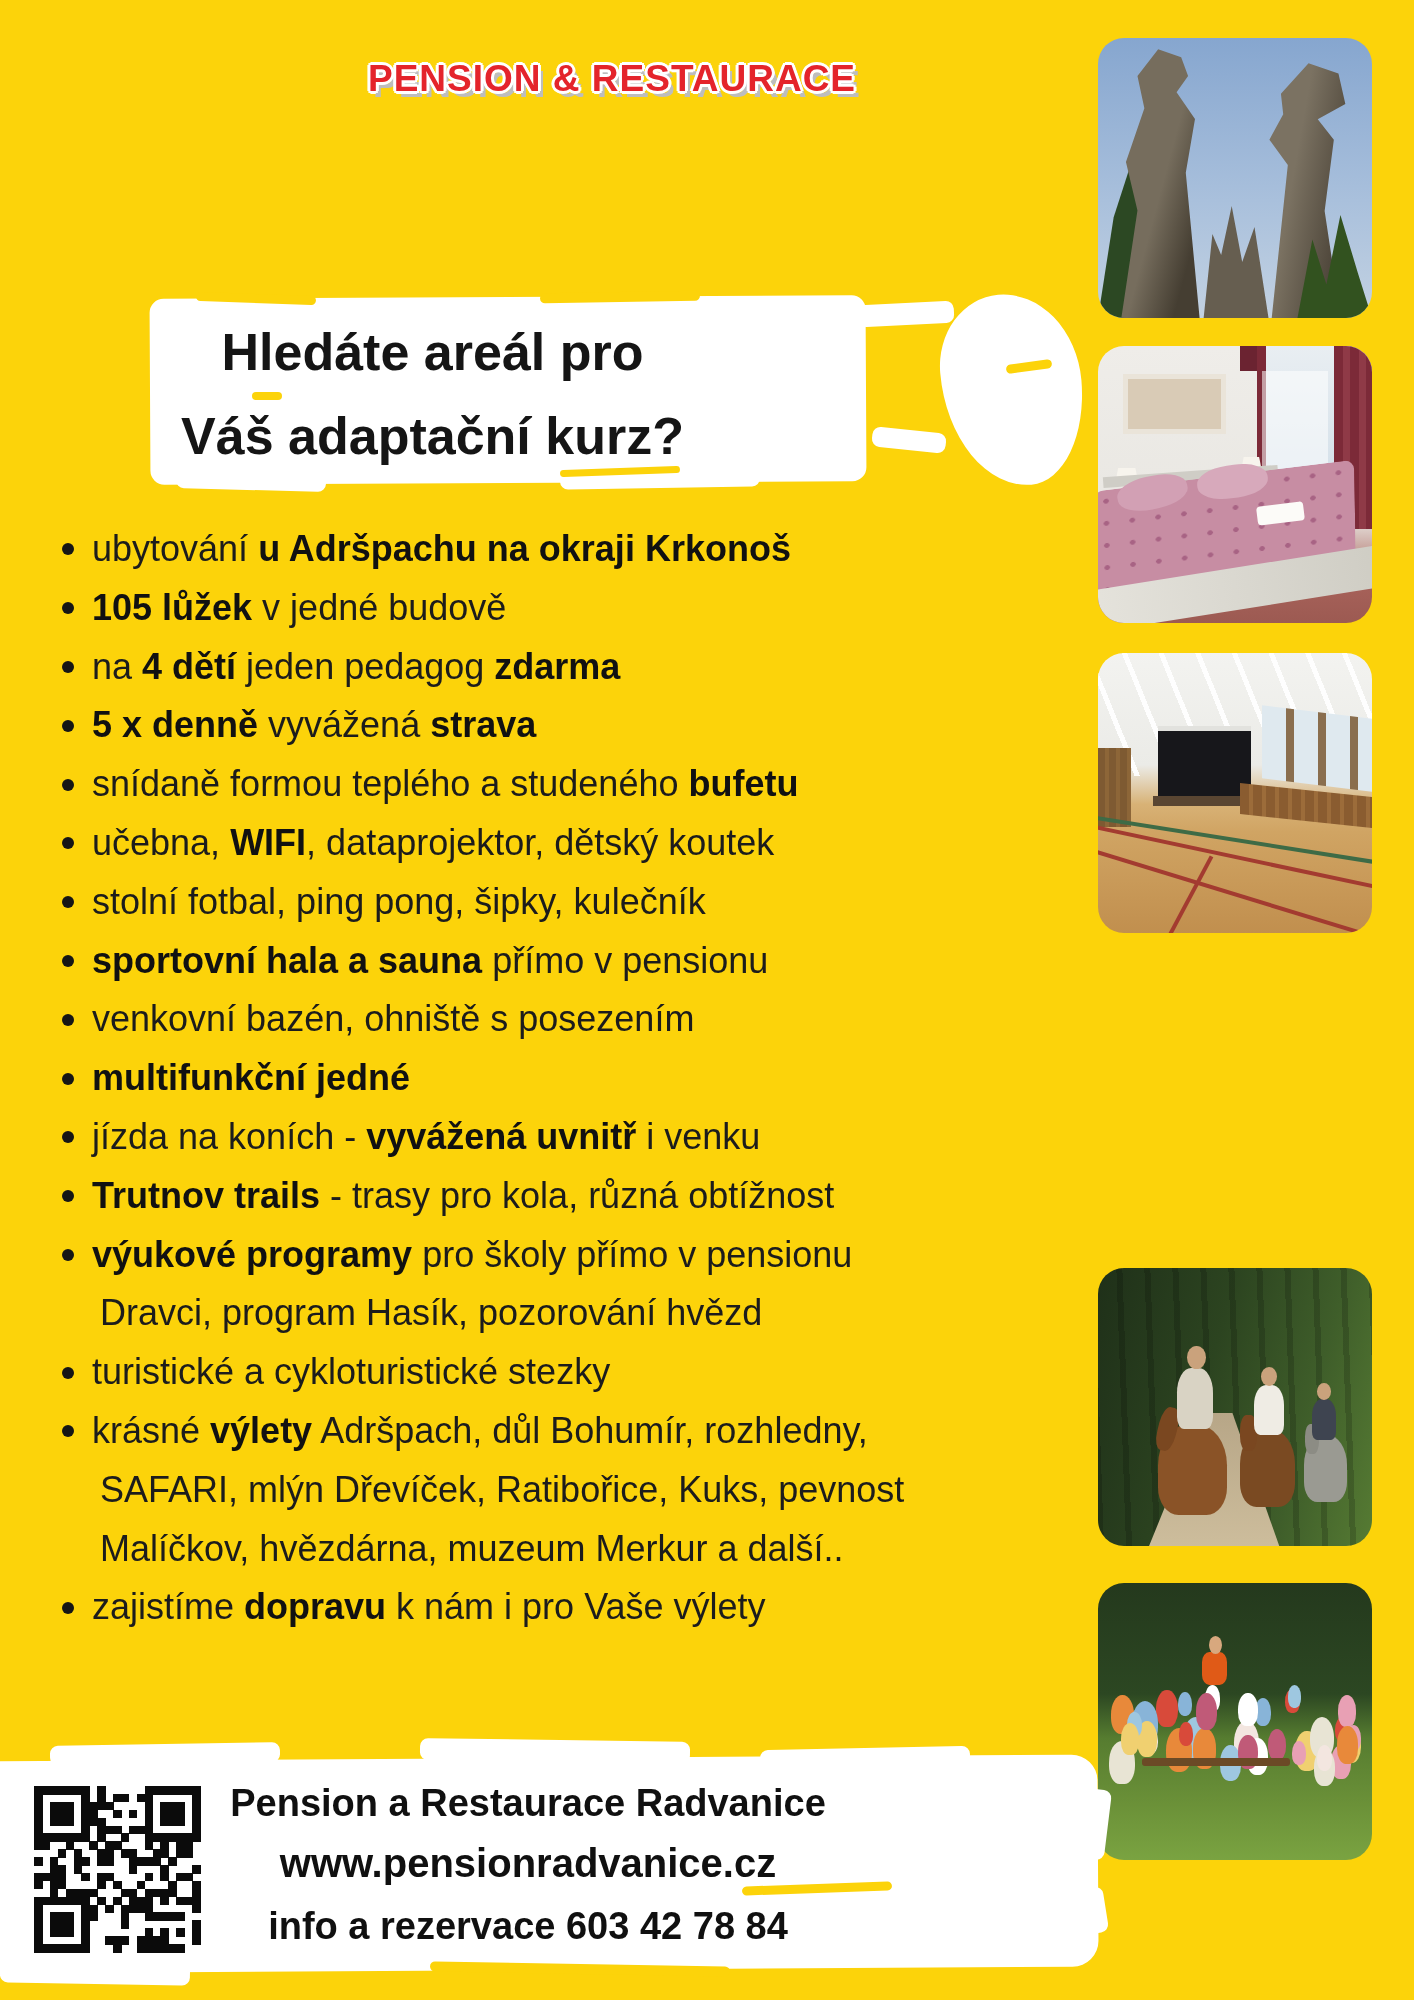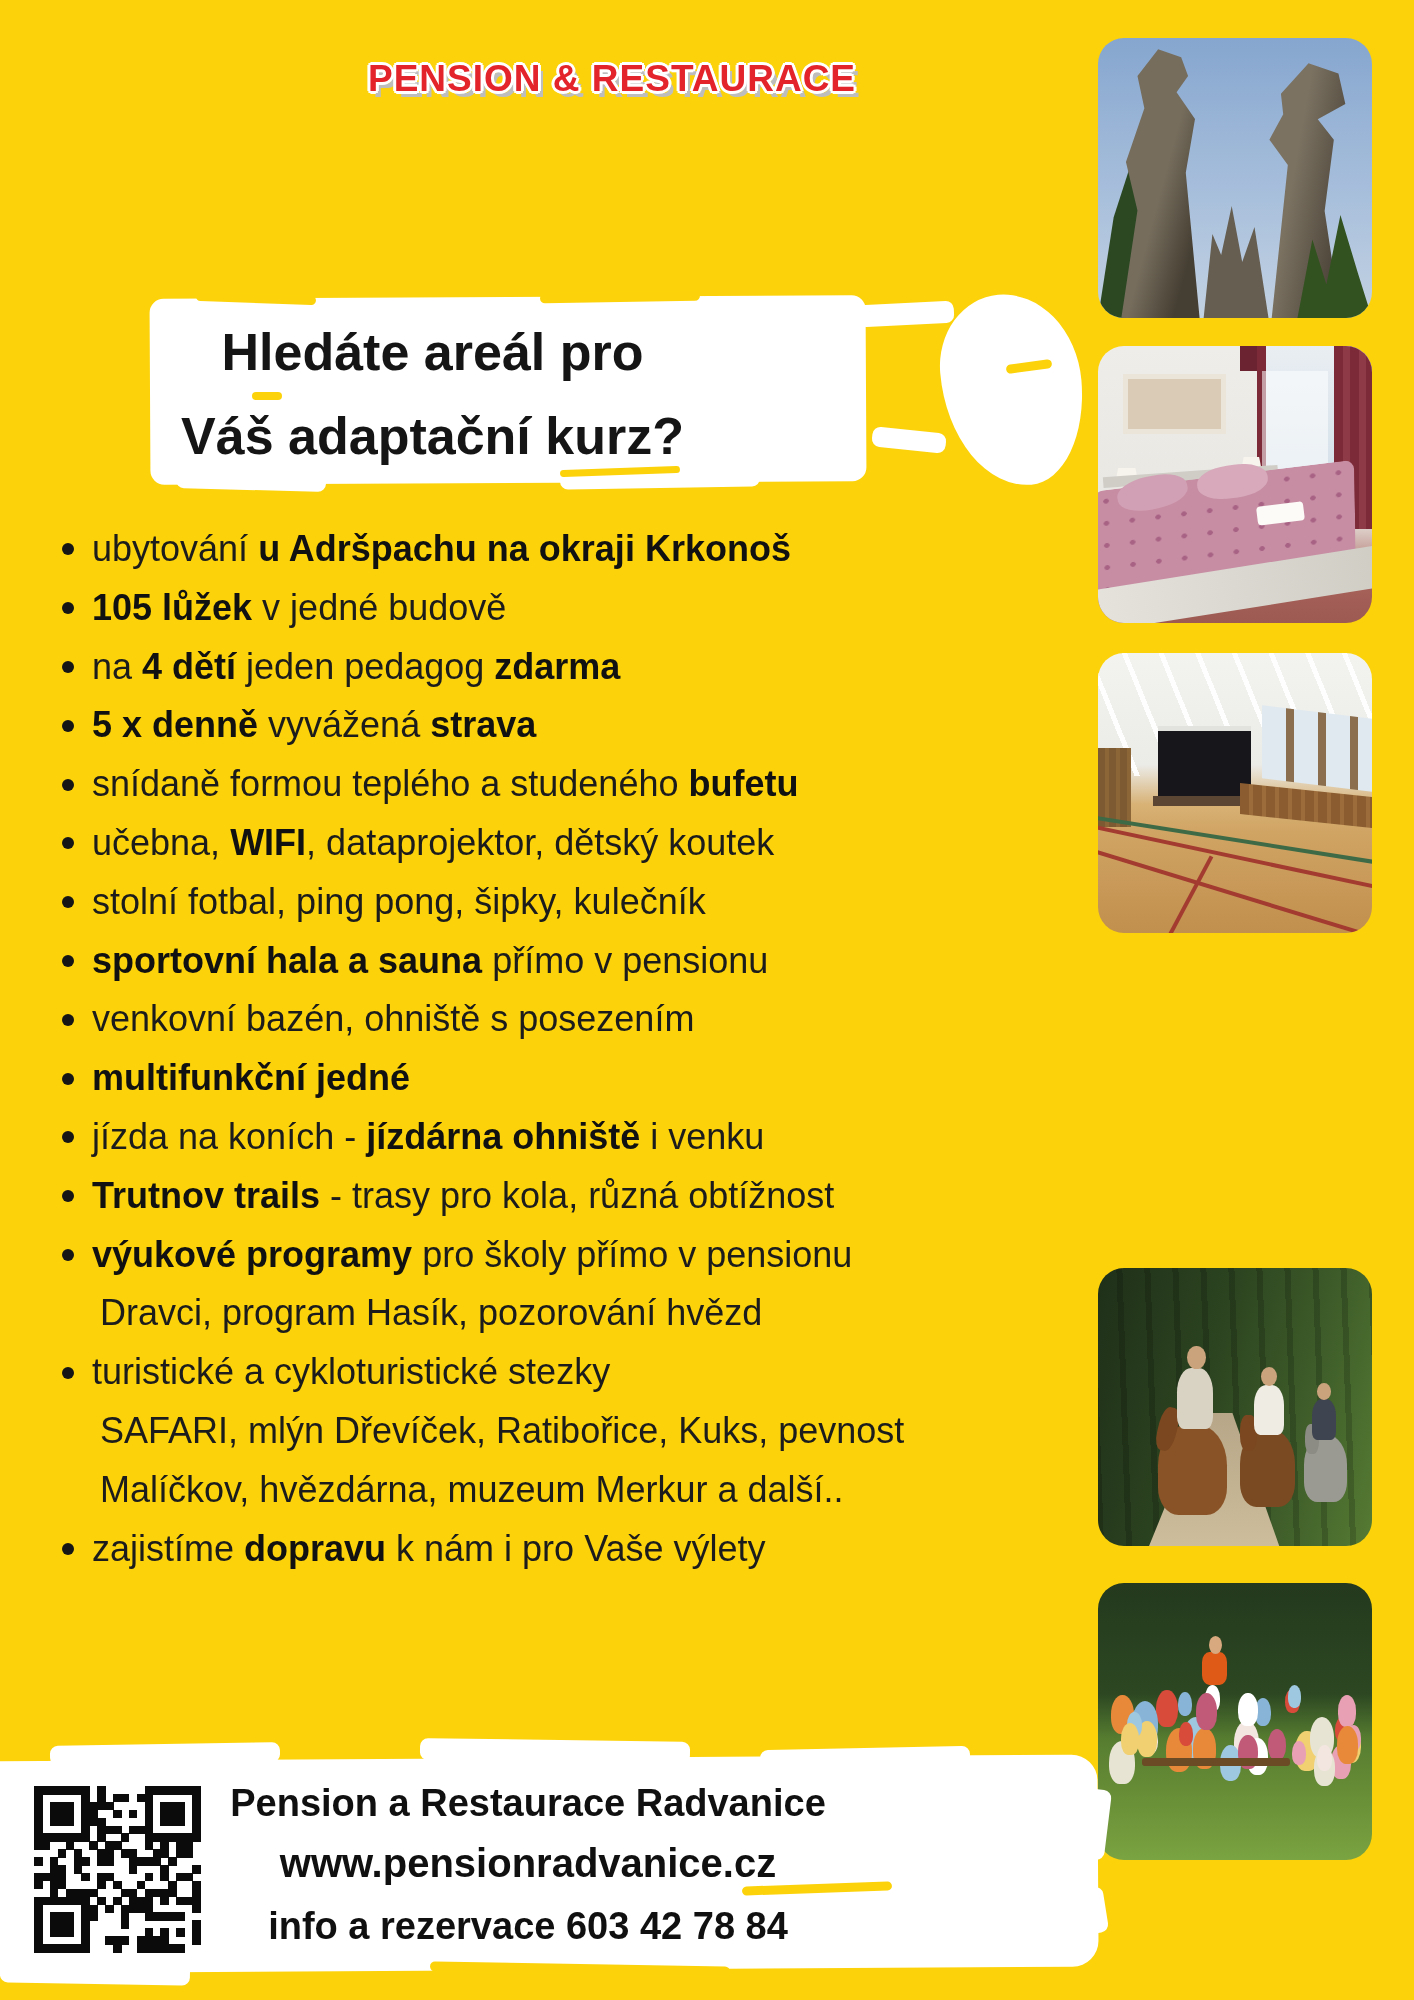--- a/index.html
+++ b/index.html
@@ -159,25 +159,26 @@
       <div class="f-line"><span class="dot"></span><span>ubytování </span><span class="b">u Adršpachu na okraji Krkonoš</span></div>
       <div class="f-line"><span class="dot"></span><span class="b">105 lůžek</span><span> v jedné budově</span></div>
       <div class="f-line"><span class="dot"></span><span>na </span><span class="b">4 dětí</span><span> jeden pedagog </span><span class="b">zdarma</span></div>
       <div class="f-line"><span class="dot"></span><span class="b">5 x denně</span><span> vyvážená </span><span class="b">strava</span></div>
       <div class="f-line"><span class="dot"></span><span>snídaně formou teplého a studeného </span><span class="b">bufetu</span></div>
       <div class="f-line"><span class="dot"></span><span>učebna, </span><span class="b">WIFI</span><span>, dataprojektor, dětský koutek</span></div>
       <div class="f-line"><span class="dot"></span><span>stolní fotbal, ping pong, šipky, kulečník</span></div>
       <div class="f-line"><span class="dot"></span><span class="b">sportovní hala a sauna</span><span> přímo v pensionu</span></div>
       <div class="f-line"><span class="dot"></span><span>venkovní bazén, ohniště s posezením</span></div>
       <div class="f-line"><span class="dot"></span><span class="b">multifunkční jedné</span></div>
-      <div class="f-line"><span class="dot"></span><span>jízda na koních - </span><span class="b">jízdárna ohniště</span><span> i venku</span></div>
+      <div class="f-line"><span class="dot"></span><span>jízda na koních - </span><span class="b">vyvážená uvnitř</span><span> i venku</span></div>
       <div class="f-line"><span class="dot"></span><span class="b">Trutnov trails</span><span> - trasy pro kola, různá obtížnost</span></div>
       <div class="f-line"><span class="dot"></span><span class="b">výukové programy</span><span> pro školy přímo v pensionu</span></div>
       <div class="f-line cont"><span>Dravci, program Hasík, pozorování hvězd</span></div>
       <div class="f-line"><span class="dot"></span><span>turistické a cykloturistické stezky</span></div>
+      <div class="f-line"><span class="dot"></span><span>krásné </span><span class="b">výlety</span><span> Adršpach, důl Bohumír, rozhledny,</span></div>
       <div class="f-line cont"><span>SAFARI, mlýn Dřevíček, Ratibořice, Kuks, pevnost</span></div>
       <div class="f-line cont"><span>Malíčkov, hvězdárna, muzeum Merkur a další..</span></div>
       <div class="f-line"><span class="dot"></span><span>zajistíme </span><span class="b">dopravu</span><span> k nám i pro Vaše výlety</span></div>
     </div>
 
   <div class="photo" id="ph-rocks">
     <div class="tree-l"></div>
     <div class="rock-c"></div>
     <div class="rock-a"></div>
     <div class="rock-b"></div>

